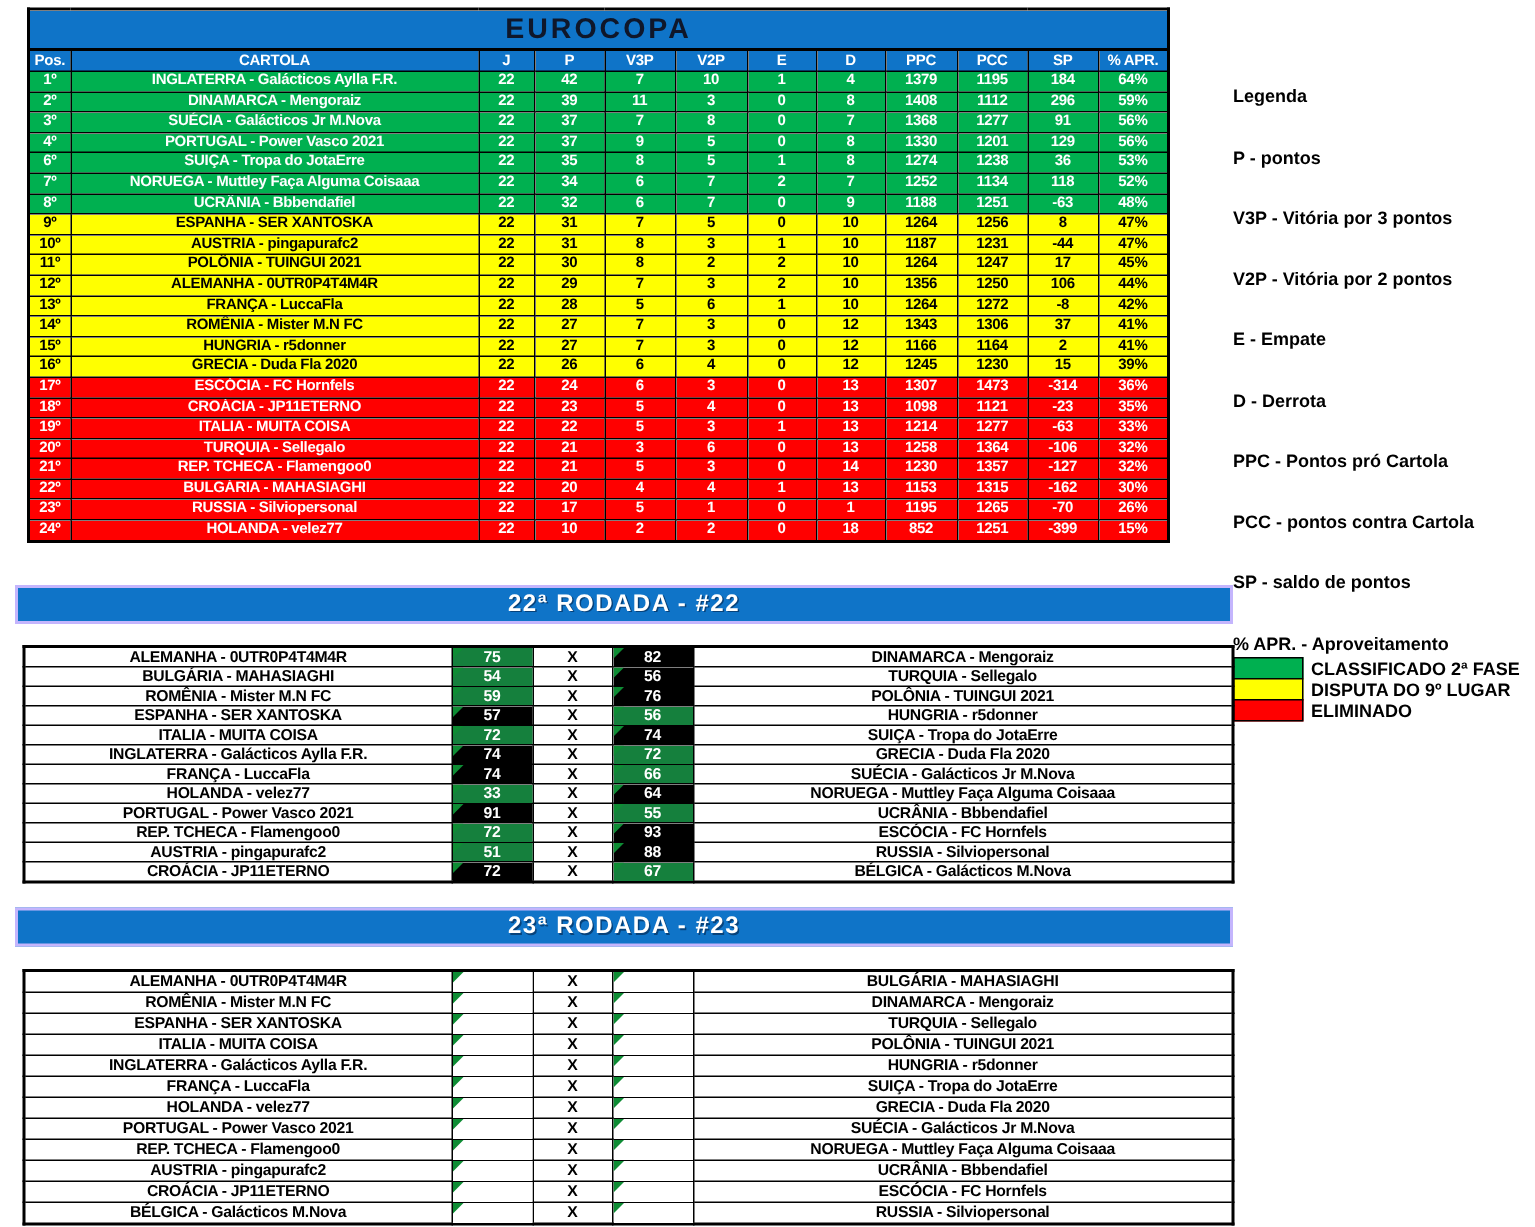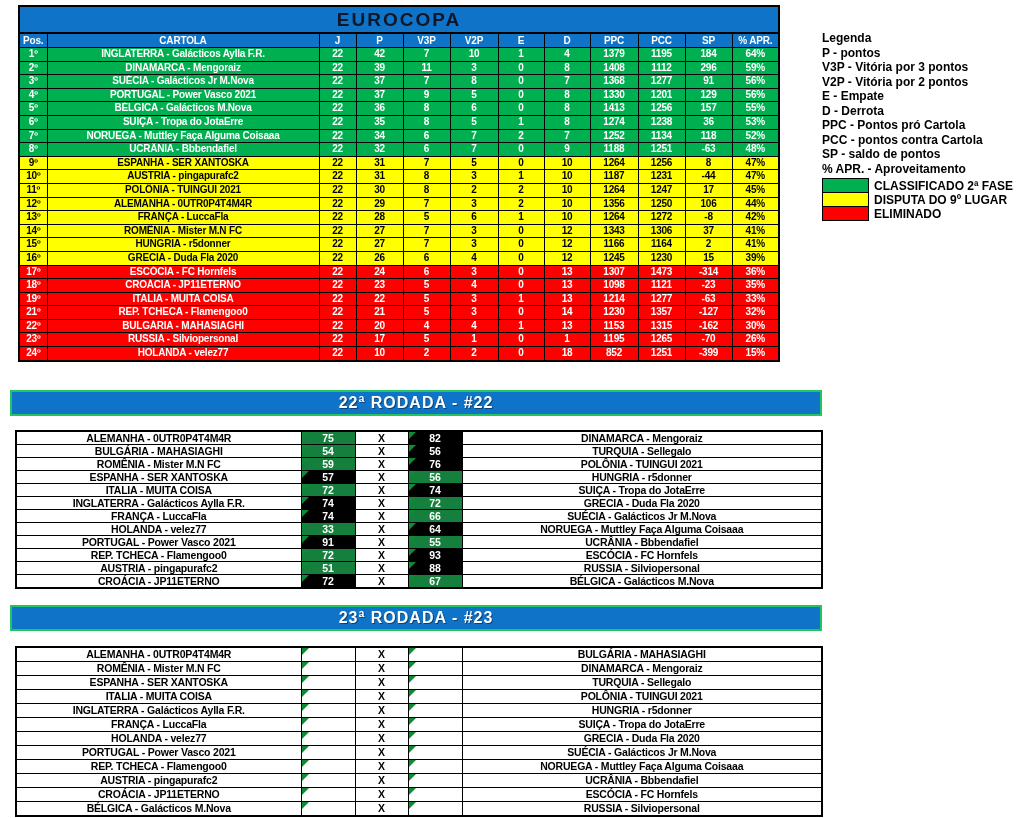--- a/index.html
+++ b/index.html
@@ -16,28 +16,28 @@
   .standings .title-row th{
     background:#0F74C8;color:#0f172a;font-size:19px;height:25px;letter-spacing:2px;border:2px solid #000;
   }
   .standings .cols th{background:#0F74C8;color:#fff;font-size:10px;height:13px;letter-spacing:-0.2px;}
   .standings tbody td{font-size:10px;height:12.6px;line-height:12.6px;letter-spacing:-0.2px;}
   .zone-green td{background:#00B050;color:#fff;}
   .zone-yellow td{background:#FFFF00;color:#000;}
   .zone-red td{background:#FF0000;color:#fff;}
   
   .legend{position:absolute;left:822px;top:31px;}
-  .legend-title,.legend-line{font-size:12px;line-height:14.5px;white-space:nowrap;}
+  .legend-title,.legend-line{font-size:12px;line-height:14.5px;white-space:nowrap;margin-top:26px;}
   .legend-zones{margin-top:3px;}
   .zone-row{display:flex;align-items:center;height:15px;margin-top:-1px;}
   .swatch{width:47px;height:15px;border:1px solid #000;box-sizing:border-box;flex:none;}
   .zone-label{margin-left:5px;font-size:12px;white-space:nowrap;}
   
   .banner{
-    position:absolute;left:10px;width:808px;height:22px;background:#0F74C8;border:2px solid #22c55e;
+    position:absolute;left:10px;width:808px;height:22px;background:#0F74C8;border:2px solid #c4b5fd;
     color:#fff;text-align:center;font-size:16px;line-height:22px;letter-spacing:1px;
     text-shadow:1px 1px 0 #07427a;
   }
   .banner22{top:390px;}
   .banner23{top:605px;}
   
   .matches{position:absolute;left:15px;width:806px;border:2px solid #000;}
   .matches td{
     border:1px solid #000;padding:0;text-align:center;font-size:10.5px;
     white-space:nowrap;overflow:hidden;letter-spacing:-0.2px;
@@ -147,34 +147,20 @@
     <td>9</td>
     <td>5</td>
     <td>0</td>
     <td>8</td>
     <td>1330</td>
     <td>1201</td>
     <td>129</td>
     <td>56%</td>
   </tr>
 
-  <tr class="zone-green">
-    <td class="pos">5º</td>
-    <td class="team">BÉLGICA - Galácticos M.Nova</td>
-    <td>22</td>
-    <td>36</td>
-    <td>8</td>
-    <td>6</td>
-    <td>0</td>
-    <td>8</td>
-    <td>1413</td>
-    <td>1256</td>
-    <td>157</td>
-    <td>55%</td>
-  </tr>
 
   <tr class="zone-green">
     <td class="pos">6º</td>
     <td class="team">SUIÇA - Tropa do JotaErre</td>
     <td>22</td>
     <td>35</td>
     <td>8</td>
     <td>5</td>
     <td>1</td>
     <td>8</td>
@@ -372,20 +358,34 @@
     <td>5</td>
     <td>3</td>
     <td>1</td>
     <td>13</td>
     <td>1214</td>
     <td>1277</td>
     <td>-63</td>
     <td>33%</td>
   </tr>
 
+  <tr class="zone-red">
+    <td class="pos">20º</td>
+    <td class="team">TURQUIA - Sellegalo</td>
+    <td>22</td>
+    <td>21</td>
+    <td>3</td>
+    <td>6</td>
+    <td>0</td>
+    <td>13</td>
+    <td>1258</td>
+    <td>1364</td>
+    <td>-106</td>
+    <td>32%</td>
+  </tr>
 
   <tr class="zone-red">
     <td class="pos">21º</td>
     <td class="team">REP. TCHECA - Flamengoo0</td>
     <td>22</td>
     <td>21</td>
     <td>5</td>
     <td>3</td>
     <td>0</td>
     <td>14</td>

